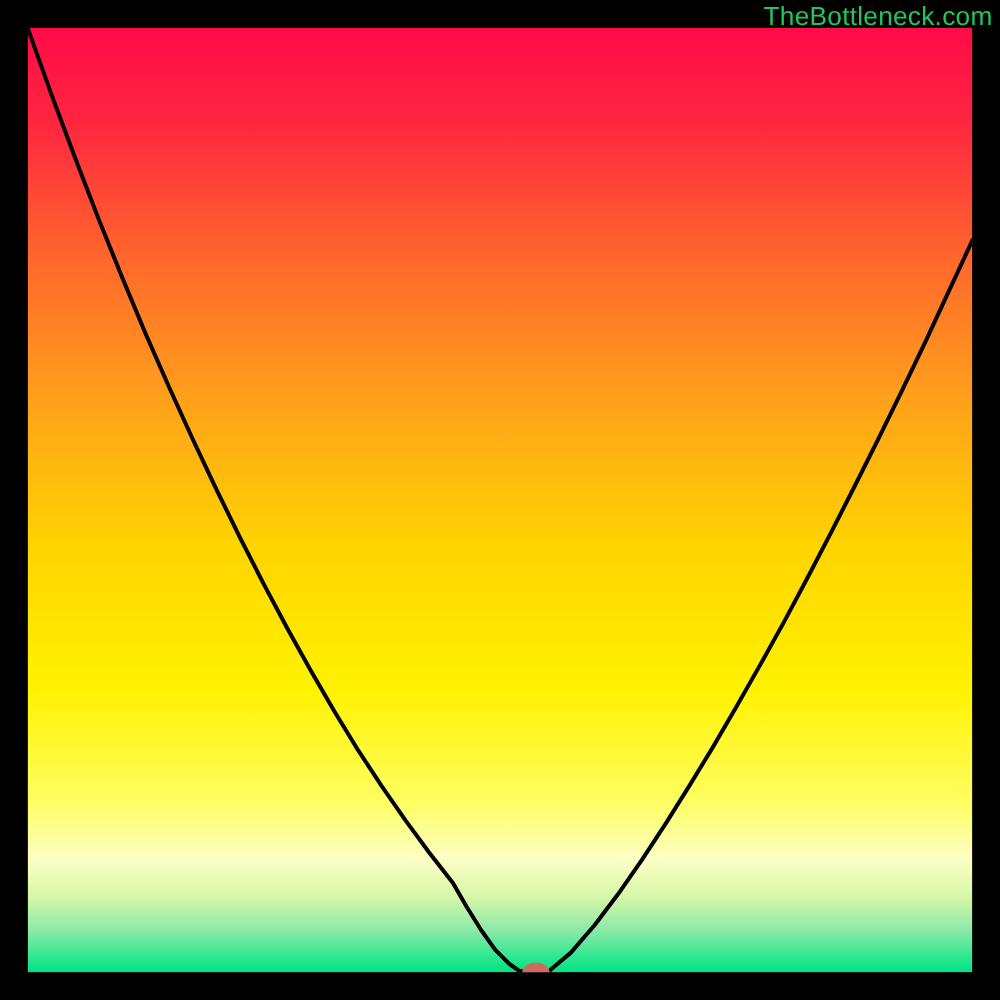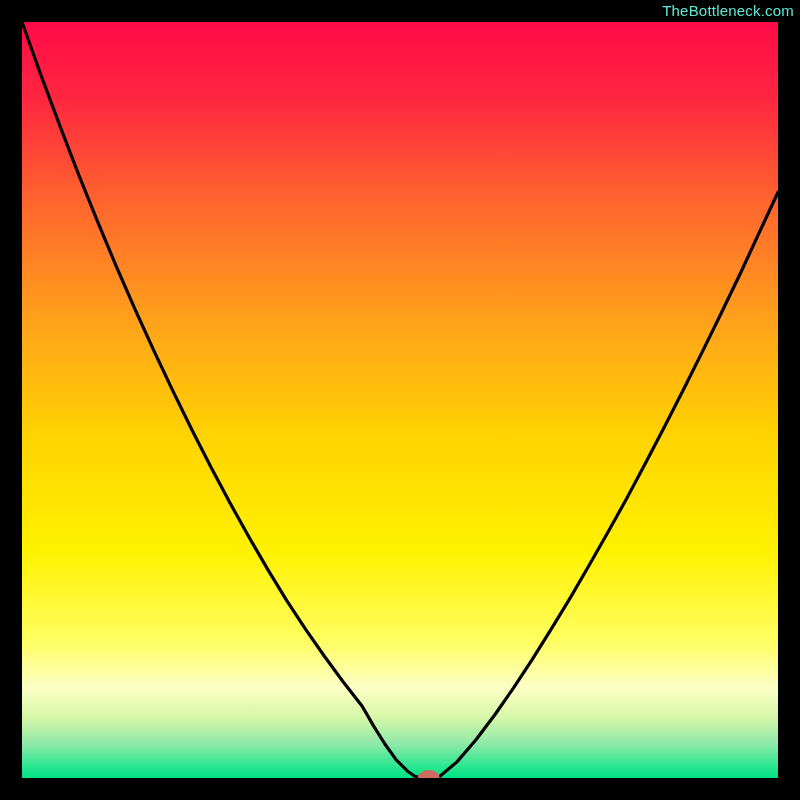--- a/index.html
+++ b/index.html
@@ -24,22 +24,22 @@
     left: 22px;
     top: 22px;
     width: 756px;
     height: 756px;
     overflow: hidden;
   }
   .watermark {
     position: absolute;
     top: 2px;
     right: 6px;
-    color: #5eead4;
-    font-size: 15px;
+    color: #22c55e;
+    font-size: 21px;
     font-weight: 500;
     letter-spacing: 0.2px;
     z-index: 30;
   }
   svg {
     display: block;
   }
 </style>
 </head>
 <body>

